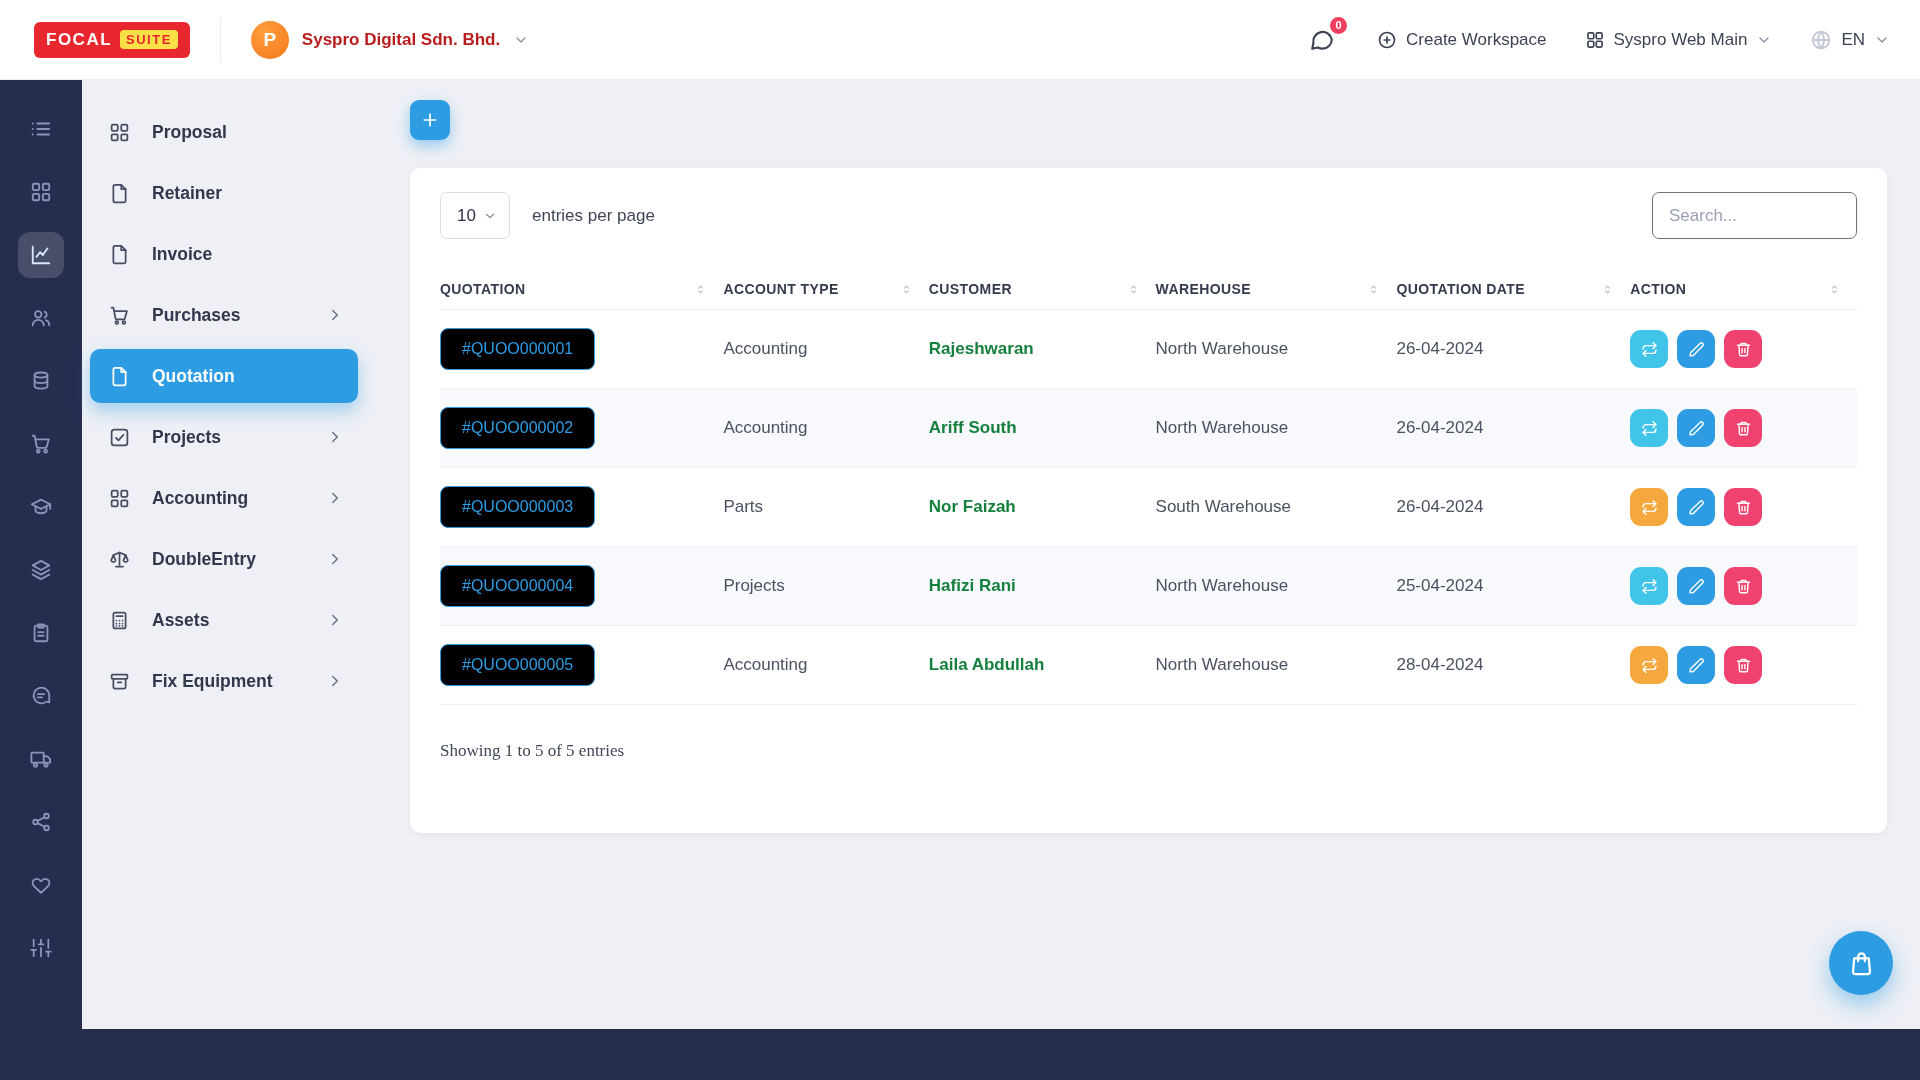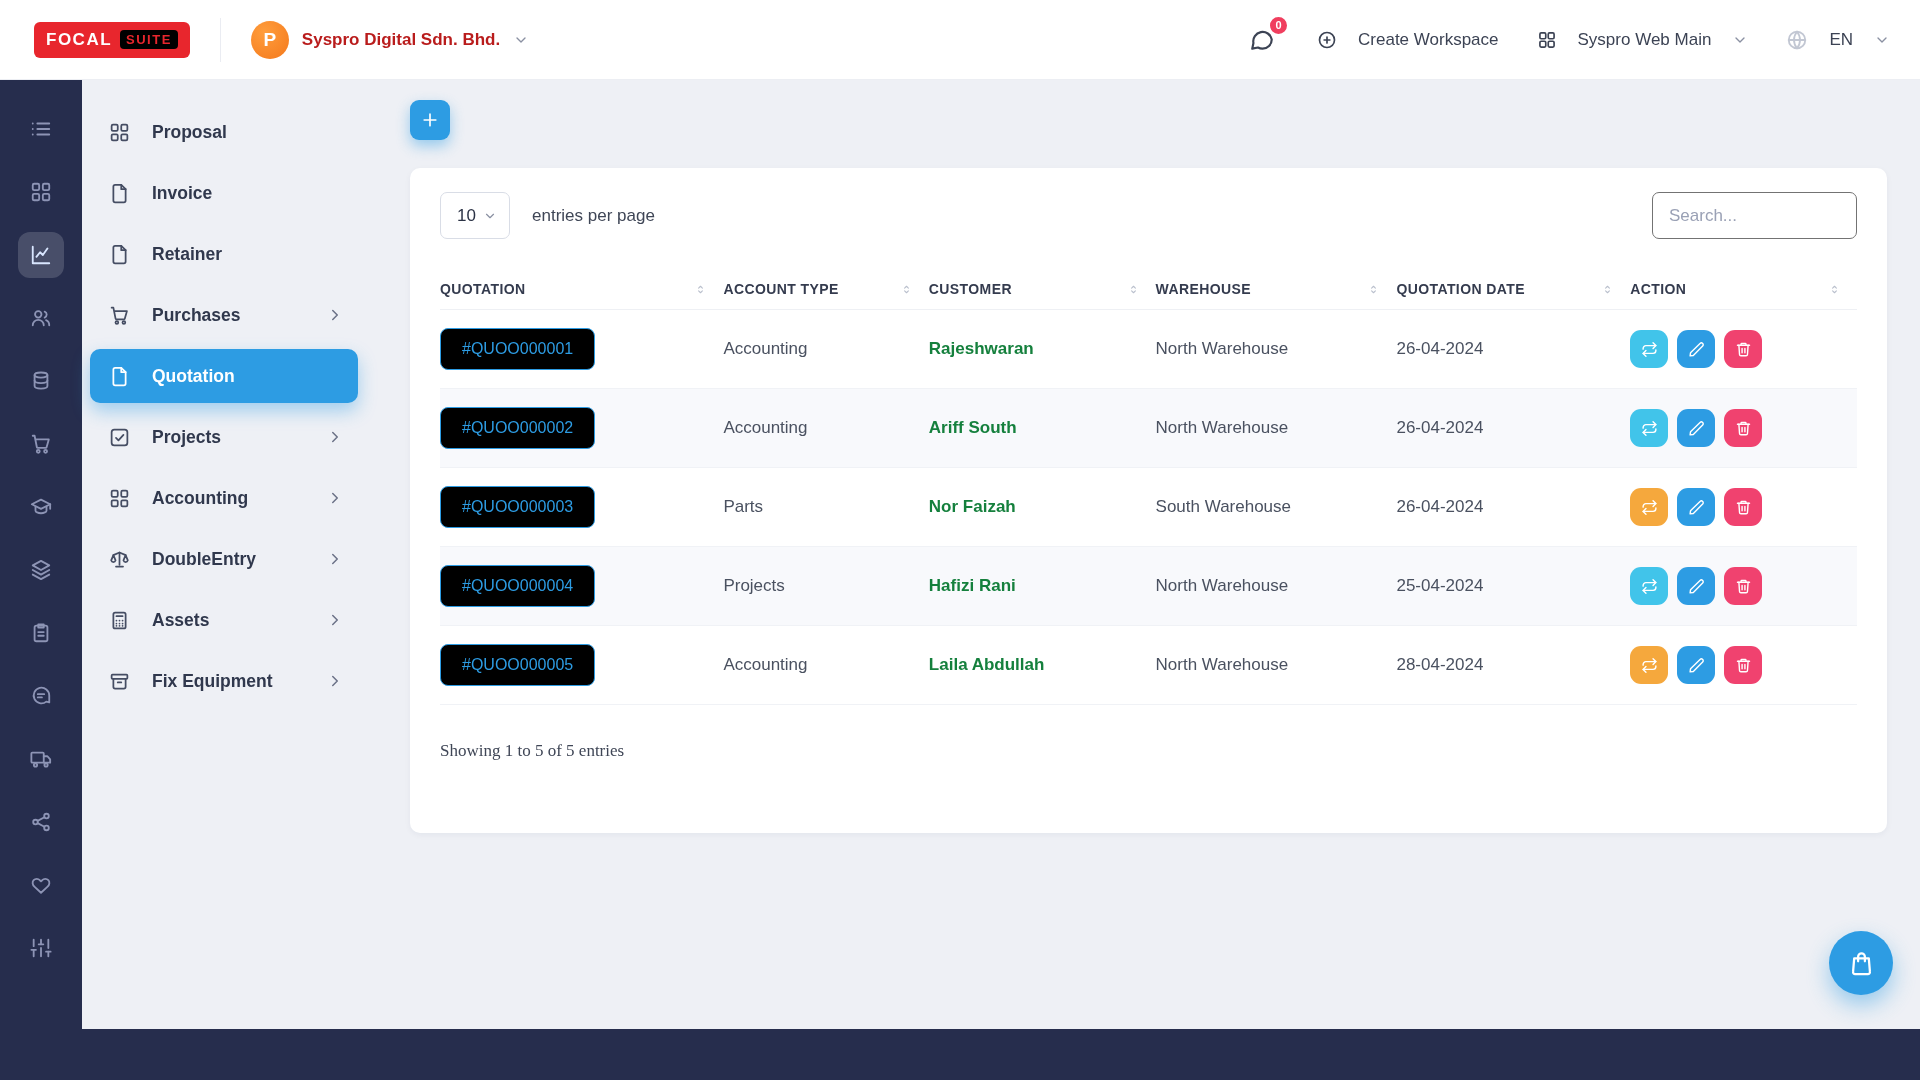--- a/index.html
+++ b/index.html
@@ -12,33 +12,33 @@
     width:1920px;height:1080px;overflow:hidden;background:var(--navy);
     font-family:"Liberation Sans",sans-serif;
   }
   .app{width:1920px;height:1029px;display:flex;flex-direction:column;background:#eef0f5;}
 
   
   .topbar{height:80px;min-height:80px;background:#fff;display:flex;align-items:center;
     padding:0 30px 0 34px;border-bottom:1px solid #eceef3;}
   .logo{background:var(--logo-red);border-radius:6px;padding:8px 12px;display:flex;align-items:center;gap:8px;cursor:pointer;}
   .logo-focal{color:#fff;font-weight:bold;font-size:17px;letter-spacing:1.5px;}
-  .logo-suite{background:#000000;color:var(--logo-red);font-weight:bold;font-size:13px;padding:2px 6px;border-radius:4px;letter-spacing:1.5px;}
+  .logo-suite{background:#fde047;color:var(--logo-red);font-weight:bold;font-size:13px;padding:2px 6px;border-radius:4px;letter-spacing:1.5px;}
   .hdr-divider{width:1px;height:44px;background:#eaecf2;margin:0 30px;}
   .ws-select{display:flex;align-items:center;gap:13px;cursor:pointer;background:none;border:none;font-family:inherit;padding:0;}
   .ws-avatar{width:38px;height:38px;border-radius:50%;display:flex;align-items:center;justify-content:center;
     background:radial-gradient(circle at 35% 30%, #ff9d3c, var(--ws-orange));color:#fff;font-weight:bold;font-size:19px;}
   .ws-label{font-size:17px;color:#b91c1c;font-weight:600;}
   .chev{color:#8a90a2;display:inline-flex;}
   .hdr-spacer{flex:1;}
   .hdr-right{display:flex;align-items:center;gap:38px;}
   .msg-btn{position:relative;background:none;border:none;color:#3c4354;cursor:pointer;padding:4px;display:inline-flex;}
   .msg-badge{position:absolute;top:-8px;right:-10px;min-width:21px;height:21px;border-radius:11px;background:var(--badge-red);
     color:#fff;font-size:11px;font-weight:bold;display:flex;align-items:center;justify-content:center;padding:0 5px;border:2px solid #fff;}
-  .hdr-item{display:flex;align-items:center;gap:21px;background:none;border:none;font-size:17px;color:#3c4354;
+  .hdr-item{display:flex;align-items:center;gap:9px;background:none;border:none;font-size:17px;color:#3c4354;
     cursor:pointer;font-family:inherit;padding:0;}
   .globe{color:#c2c7d3;}
 
   
   .icon-14 svg{width:14px;height:14px;} .icon-16 svg{width:16px;height:16px;}
   .icon-20 svg{width:20px;height:20px;} .icon-22 svg{width:22px;height:22px;}
   .icon-26 svg{width:26px;height:26px;}
   [data-icon]{display:inline-flex;align-items:center;justify-content:center;}
 
   
@@ -329,30 +329,30 @@
           </span>
           <span class="mi-label">Proposal</span>
         </div>
         <div class="menu-item">
           <span class="mi-icon">
             <svg viewBox="0 0 24 24" fill="none" stroke="currentColor" stroke-width="2" stroke-linecap="round" stroke-linejoin="round">
               <path d="M14 2H7a2 2 0 0 0-2 2v16a2 2 0 0 0 2 2h10a2 2 0 0 0 2-2V7z"></path>
               <path d="M14 2v5h5"></path>
             </svg>
           </span>
-          <span class="mi-label">Invoice</span>
+          <span class="mi-label">Retainer</span>
         </div>
         <div class="menu-item">
           <span class="mi-icon">
             <svg viewBox="0 0 24 24" fill="none" stroke="currentColor" stroke-width="2" stroke-linecap="round" stroke-linejoin="round">
               <path d="M14 2H7a2 2 0 0 0-2 2v16a2 2 0 0 0 2 2h10a2 2 0 0 0 2-2V7z"></path>
               <path d="M14 2v5h5"></path>
             </svg>
           </span>
-          <span class="mi-label">Retainer</span>
+          <span class="mi-label">Invoice</span>
         </div>
         <div class="menu-item">
           <span class="mi-icon">
             <svg viewBox="0 0 24 24" fill="none" stroke="currentColor" stroke-width="2" stroke-linecap="round" stroke-linejoin="round">
               <circle cx="9" cy="20" r="1.6"></circle>
               <circle cx="17" cy="20" r="1.6"></circle>
               <path d="M3 3h2l2.5 12.5a1 1 0 0 0 1 .8h8.6a1 1 0 0 0 1-.8L20.5 7H6"></path>
             </svg>
           </span>
           <span class="mi-label">Purchases</span>

